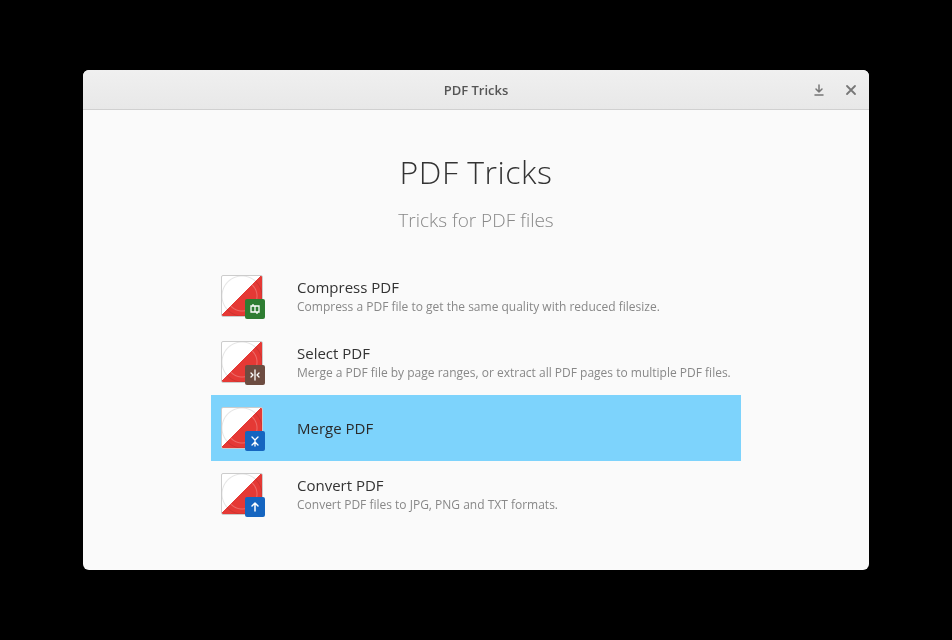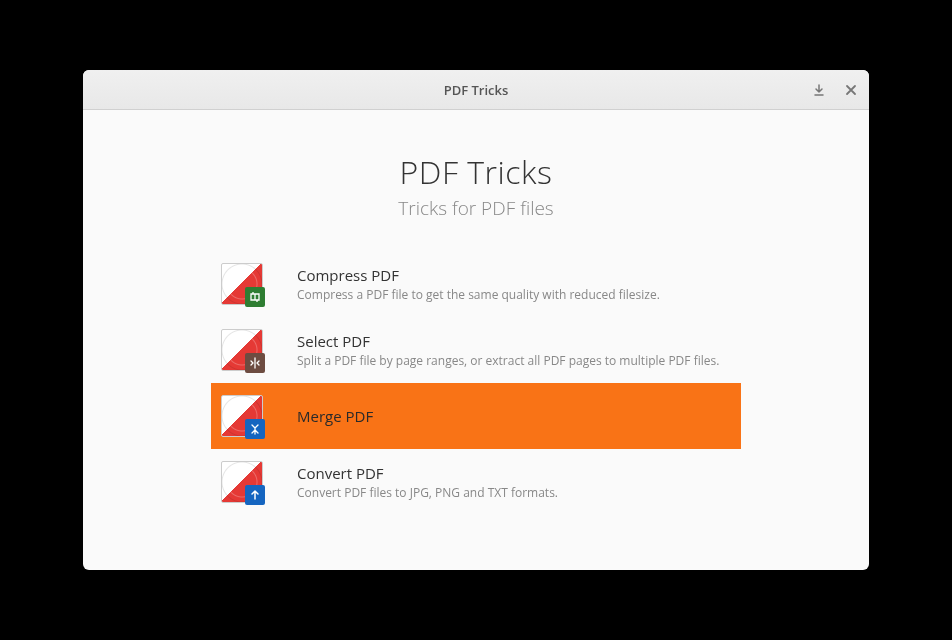--- a/index.html
+++ b/index.html
@@ -66,35 +66,35 @@
     .hero-title {
       font-size: 32px;
       font-weight: 300;
       color: #333;
       letter-spacing: 0.5px;
     }
     .hero-subtitle {
       font-size: 19px;
       font-weight: 300;
       color: #888;
-      margin-top: 2px;
+      margin-top: 14px;
     }
     .options {
       margin: 0 auto;
       width: 530px;
     }
     .option {
       display: flex;
       align-items: center;
       padding: 12px 10px;
       gap: 34px;
       cursor: pointer;
     }
     .option.selected {
-      background: #f97316;
+      background: #7dd3fc;
     }
     .option-icon {
       width: 42px;
       height: 42px;
       flex-shrink: 0;
       position: relative;
     }
     .pdf-base {
       width: 42px;
       height: 42px;
@@ -187,21 +187,21 @@
         <div class="option-icon">
           <div class="pdf-base"></div>
           <div class="pdf-badge" style="background:#6d4c41;">
             <svg width="14" height="14" viewBox="0 0 14 14">
                 <path d="M7 2 L7 12 M3 5 L5 7 L3 9 M11 5 L9 7 L11 9" stroke="#fff" stroke-width="1.3" fill="none" stroke-linecap="round" stroke-linejoin="round"></path>
               </svg>
           </div>
         </div>
         <div class="option-text">
           <div class="option-title">Select PDF</div>
-          <div class="option-desc">Split a PDF file by page ranges, or extract all PDF pages to multiple PDF files.</div>
+          <div class="option-desc">Merge a PDF file by page ranges, or extract all PDF pages to multiple PDF files.</div>
         </div>
       </div>
 
       <div class="option selected">
         <div class="option-icon">
           <div class="pdf-base"></div>
           <div class="pdf-badge" style="background:#1565c0;">
             <svg width="14" height="14" viewBox="0 0 14 14">
                 <path d="M4 3 L7 6 L10 3 M7 6 L7 12 M4 11 L7 8 L10 11" stroke="#fff" stroke-width="1.3" fill="none" stroke-linecap="round" stroke-linejoin="round"></path>
               </svg>

